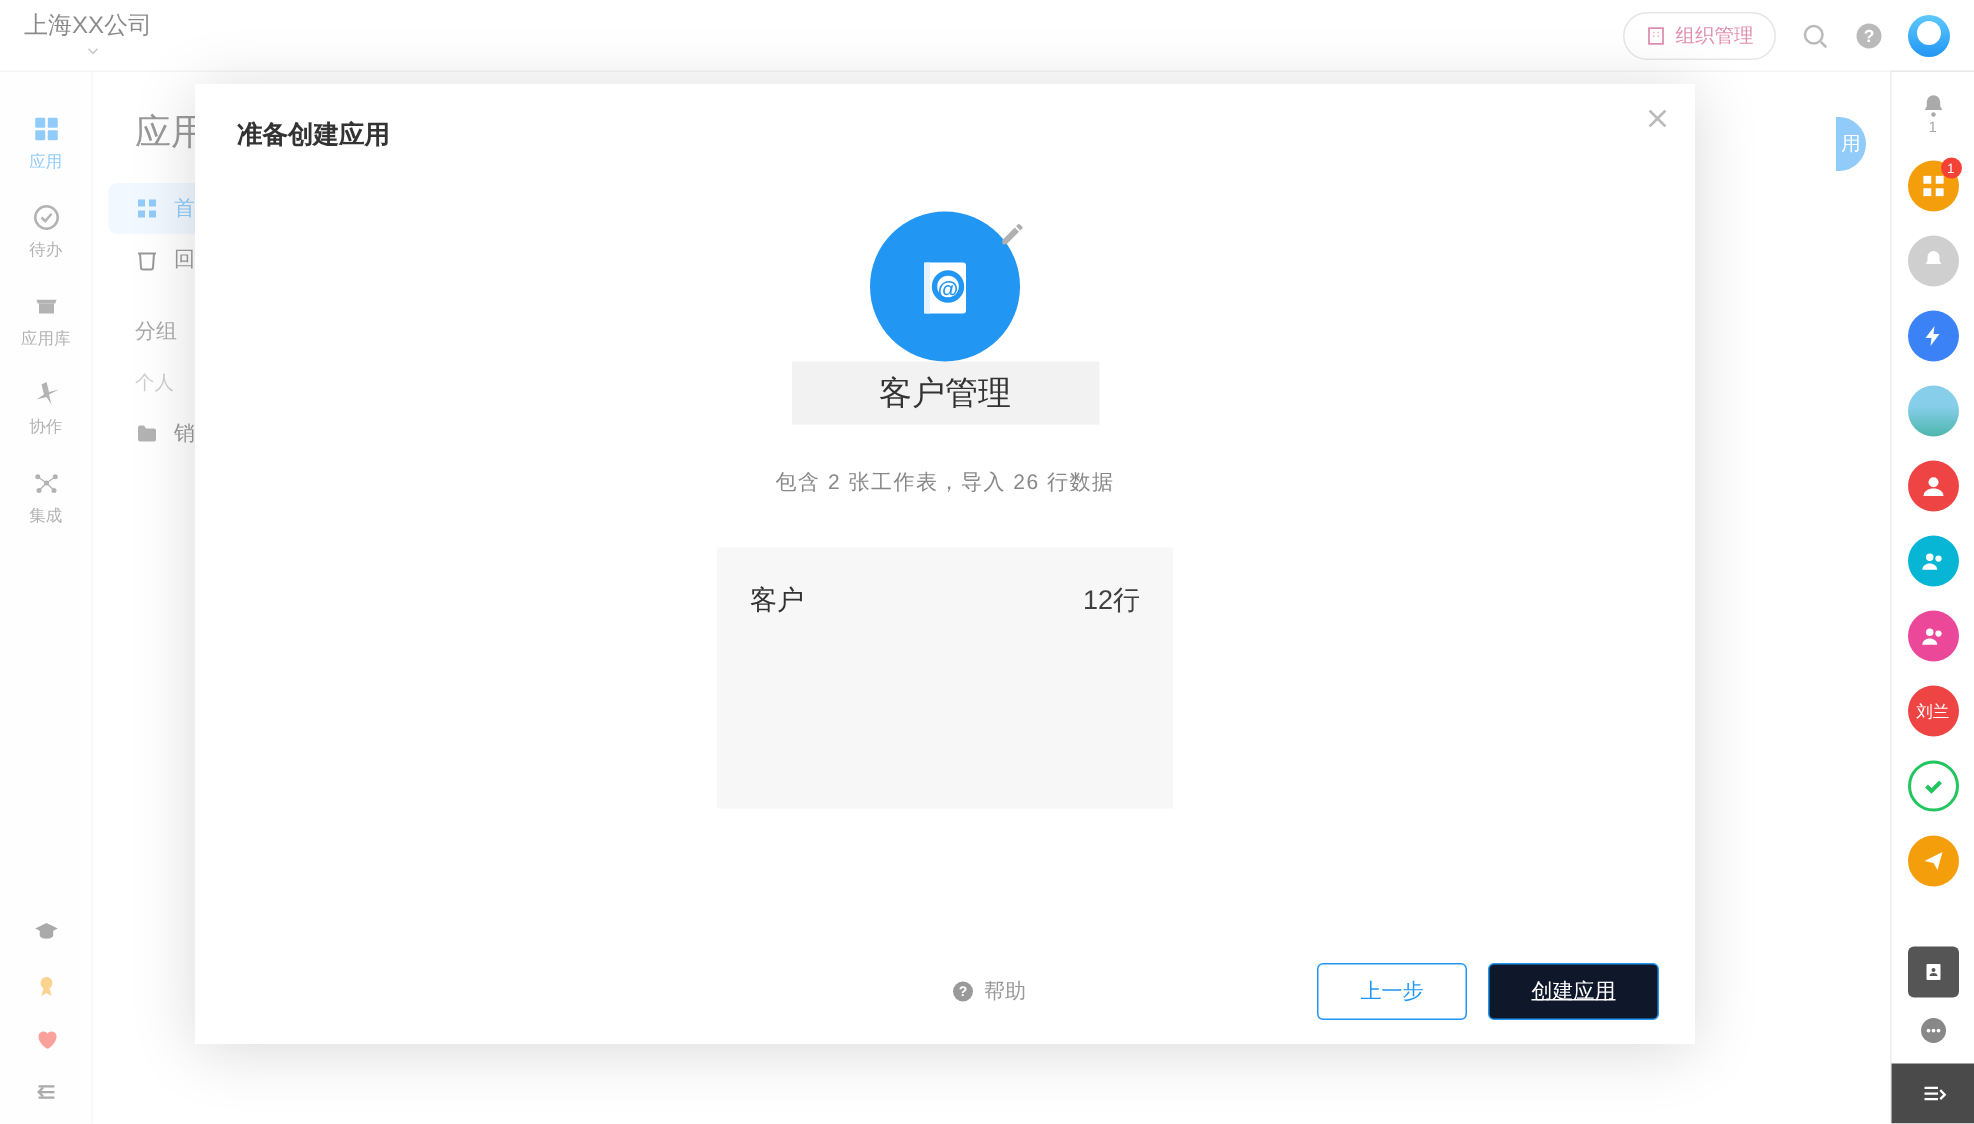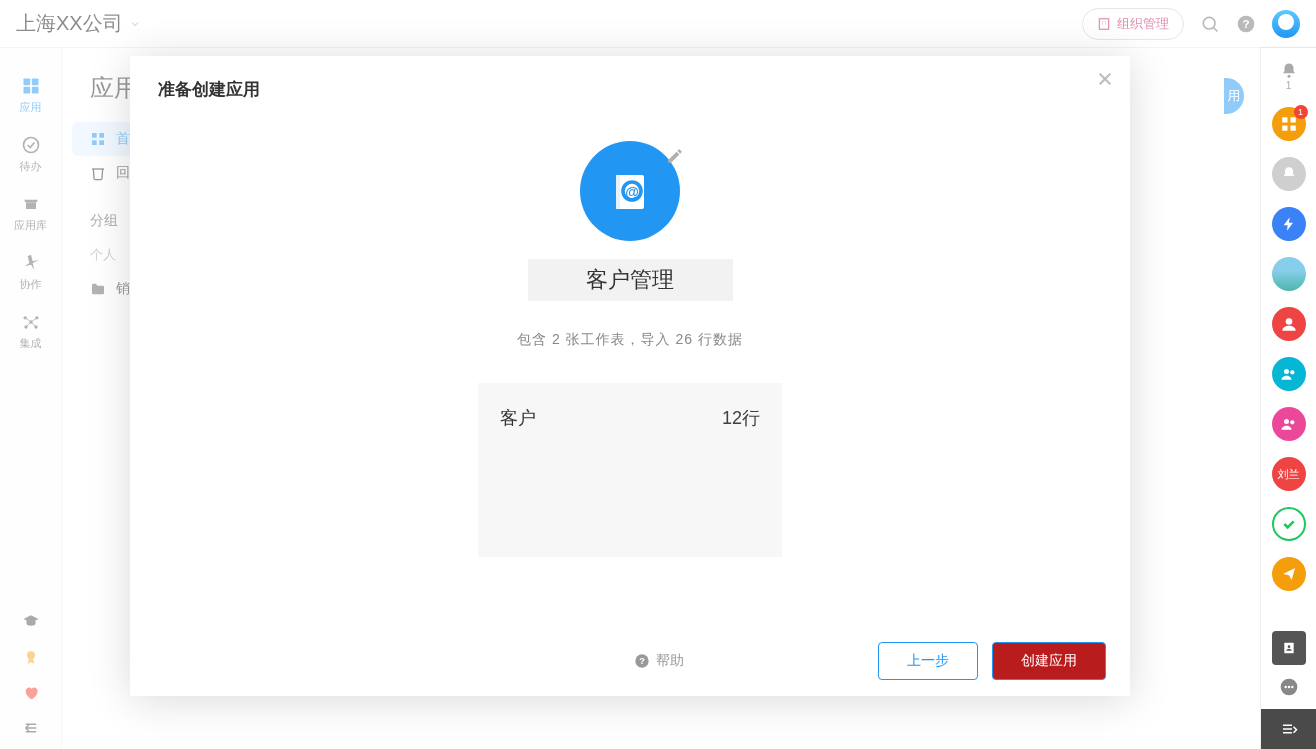--- a/index.html
+++ b/index.html
@@ -15,21 +15,21 @@
     
     .topbar {
       height: 48px;
       display: flex;
       align-items: center;
       padding: 0 16px;
       border-bottom: 1px solid #e8e8e8;
       justify-content: space-between;
     }
     .topbar-left { display: flex; align-items: center; }
-    .org-name { font-size: 20px; font-weight: 500; color: #151515; display: flex; align-items: center; cursor: pointer; }
+    .org-name { font-size: 16px; font-weight: 500; color: #151515; display: flex; align-items: center; cursor: pointer; flex-direction: column; }
     .org-name .chev { margin-left: 6px; color: #888; }
     .topbar-right { display: flex; align-items: center; gap: 16px; }
     .org-mgmt-btn {
       display: flex; align-items: center; gap: 6px;
       padding: 6px 14px; border: 1px solid #ccc; border-radius: 20px;
       font-size: 13px; color: #be185d; cursor: pointer;
     }
     .top-icon { color: #757575; cursor: pointer; display: flex; align-items: center; }
     .avatar-top {
       width: 28px; height: 28px; border-radius: 50%;
@@ -145,21 +145,21 @@
       width: 100px; height: 100px; border-radius: 50%;
       background: #2196f3;
       display: flex; align-items: center; justify-content: center;
     }
     .edit-pencil {
       position: absolute; top: 6px; right: -6px;
       width: 20px; height: 20px; color: #b0b0b0;
       cursor: pointer;
     }
     .app-name-input {
-      margin-top: 18px;
+      margin-top: 0;
       background: #f2f2f2;
       border: none; outline: none;
       font-size: 22px; text-align: center;
       padding: 8px 40px; color: #333;
       width: 205px;
     }
     .app-summary {
       margin-top: 30px; font-size: 14px; color: #888; letter-spacing: 1px;
     }
     .sheet-list {
@@ -185,21 +185,21 @@
     }
     .btn {
       padding: 9px 28px; font-size: 14px;
       border-radius: 4px; cursor: pointer;
       margin-left: 14px;
     }
     .btn-outline {
       background: #fff; border: 1px solid #2196f3; color: #2196f3;
     }
     .btn-primary {
-      background: #b91c1c; border: 1px solid #2196f3; color: #fff;
+      background: #0f172a; border: 1px solid #2196f3; color: #fff; text-decoration: underline;
     }
     .create-pill {
       position: absolute; top: 78px; right: 72px;
       background: #2196f3; color: #fff;
       width: 20px; height: 36px; border-radius: 0 18px 18px 0;
       display: flex; align-items: center; justify-content: center;
       font-size: 13px;
     }
     svg { display: block; }
   </style>

